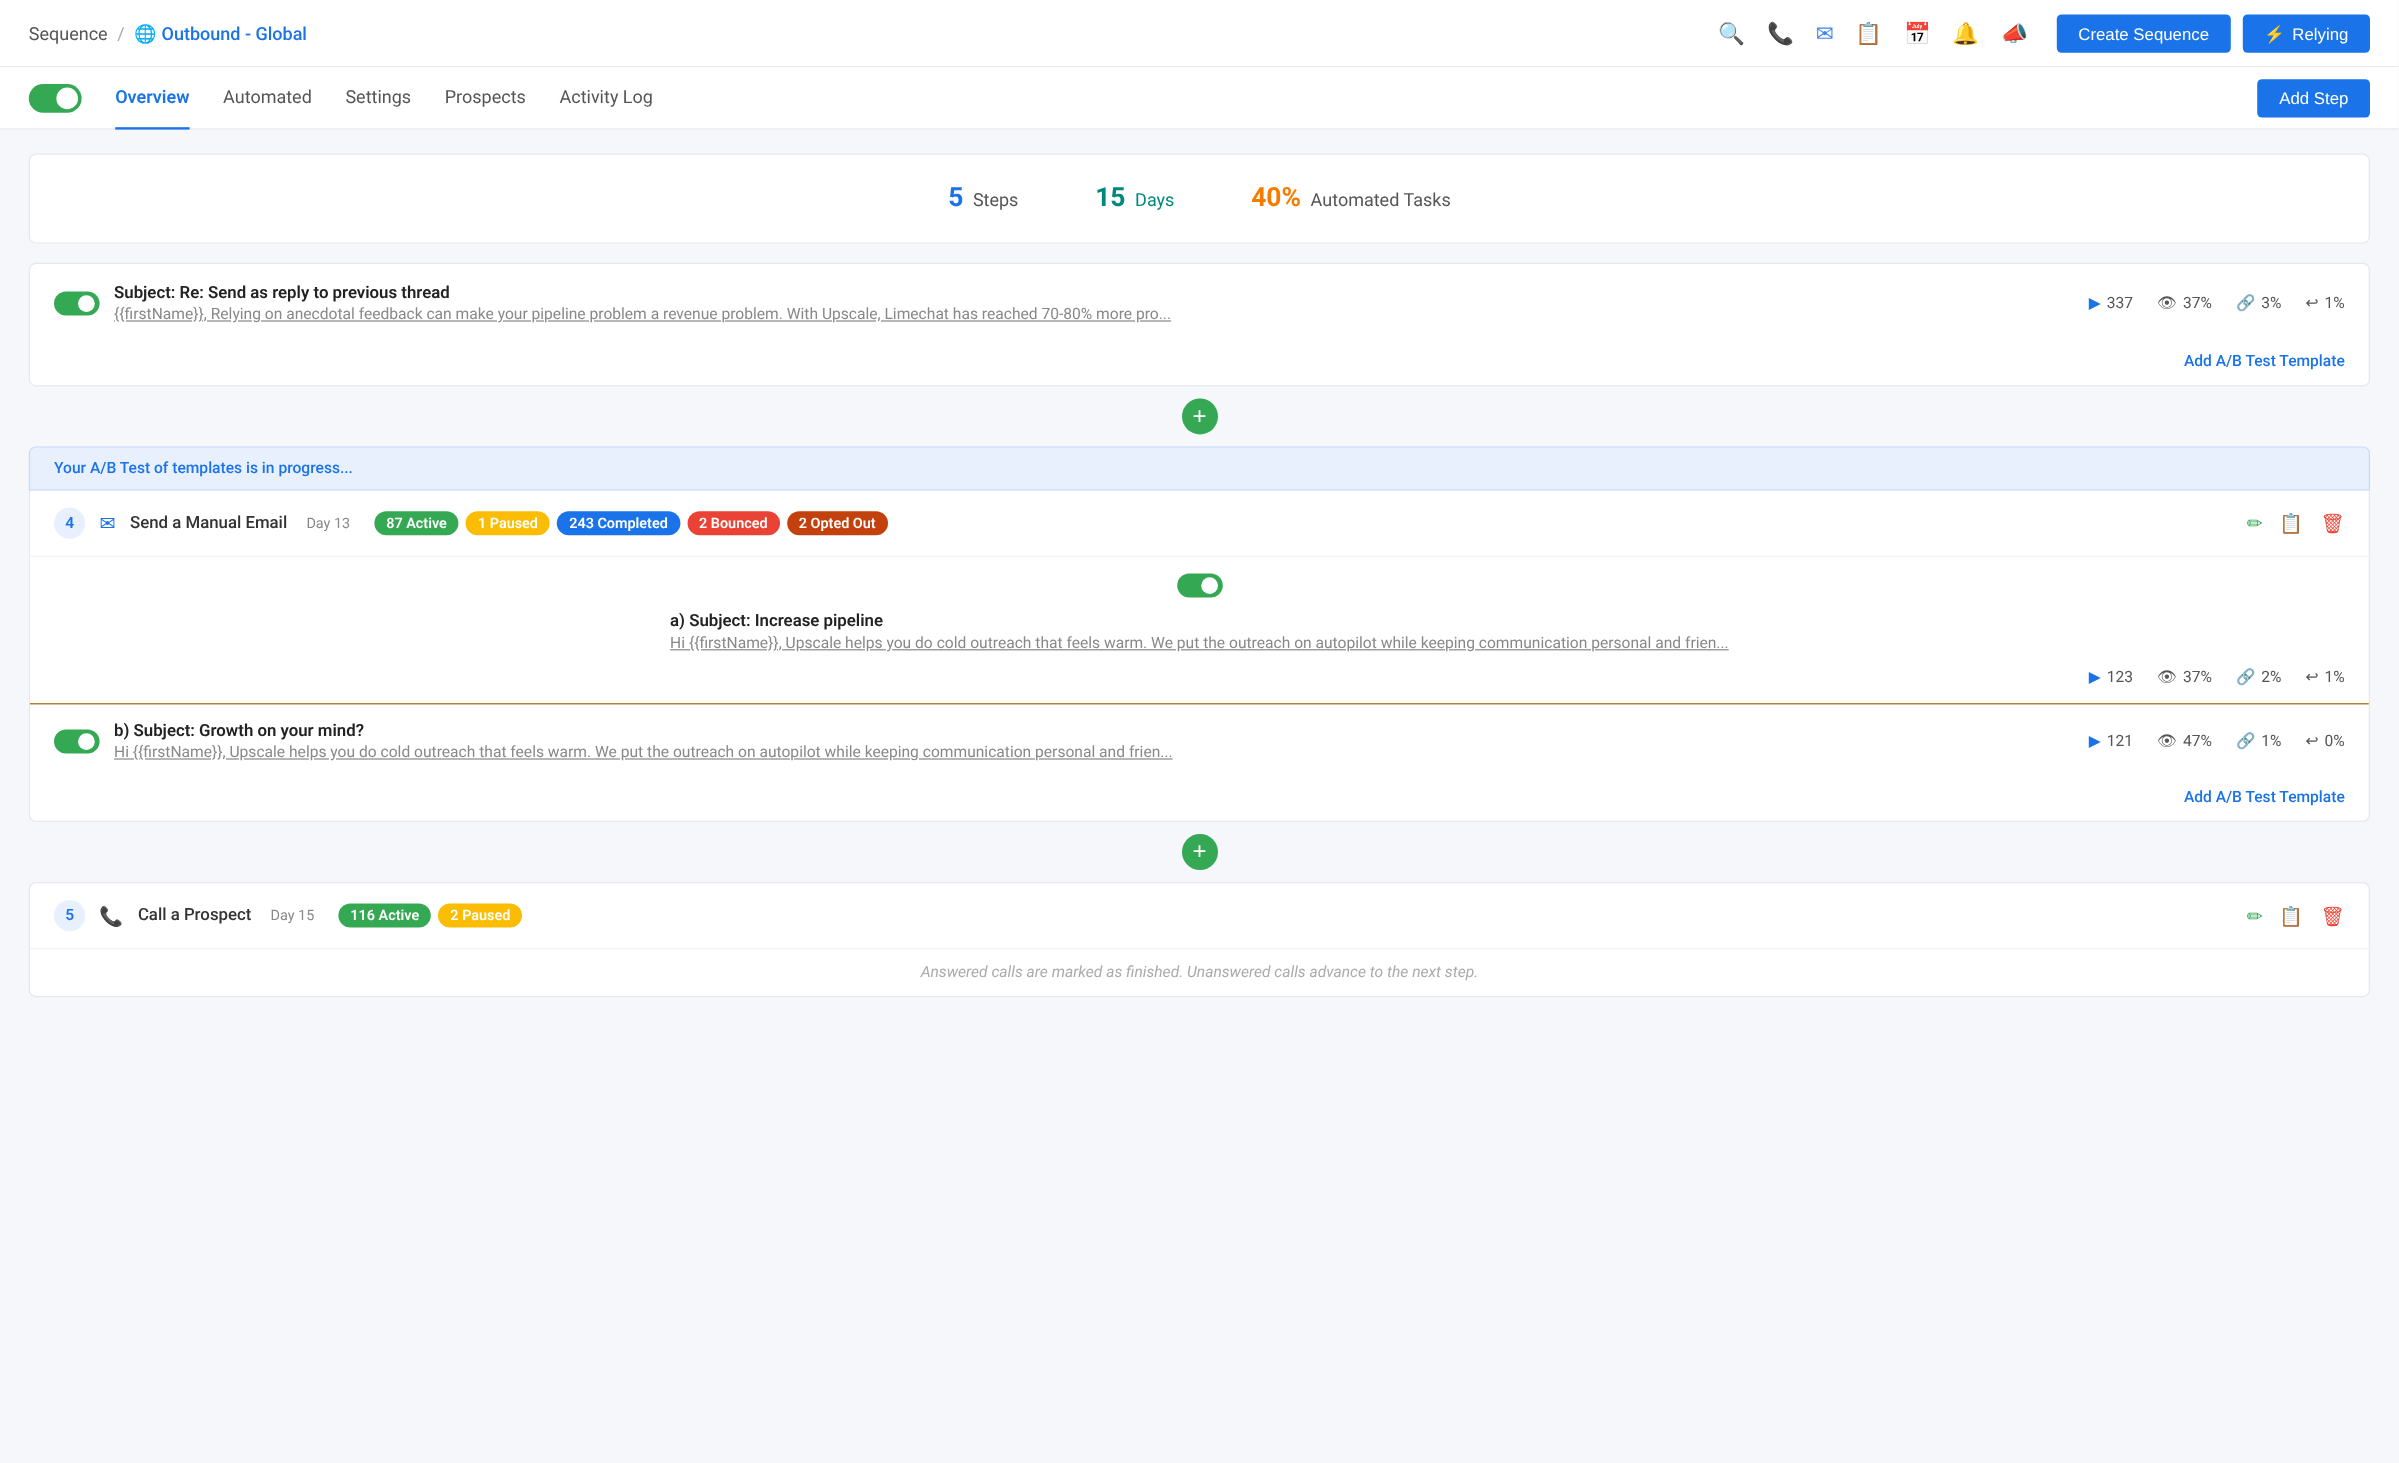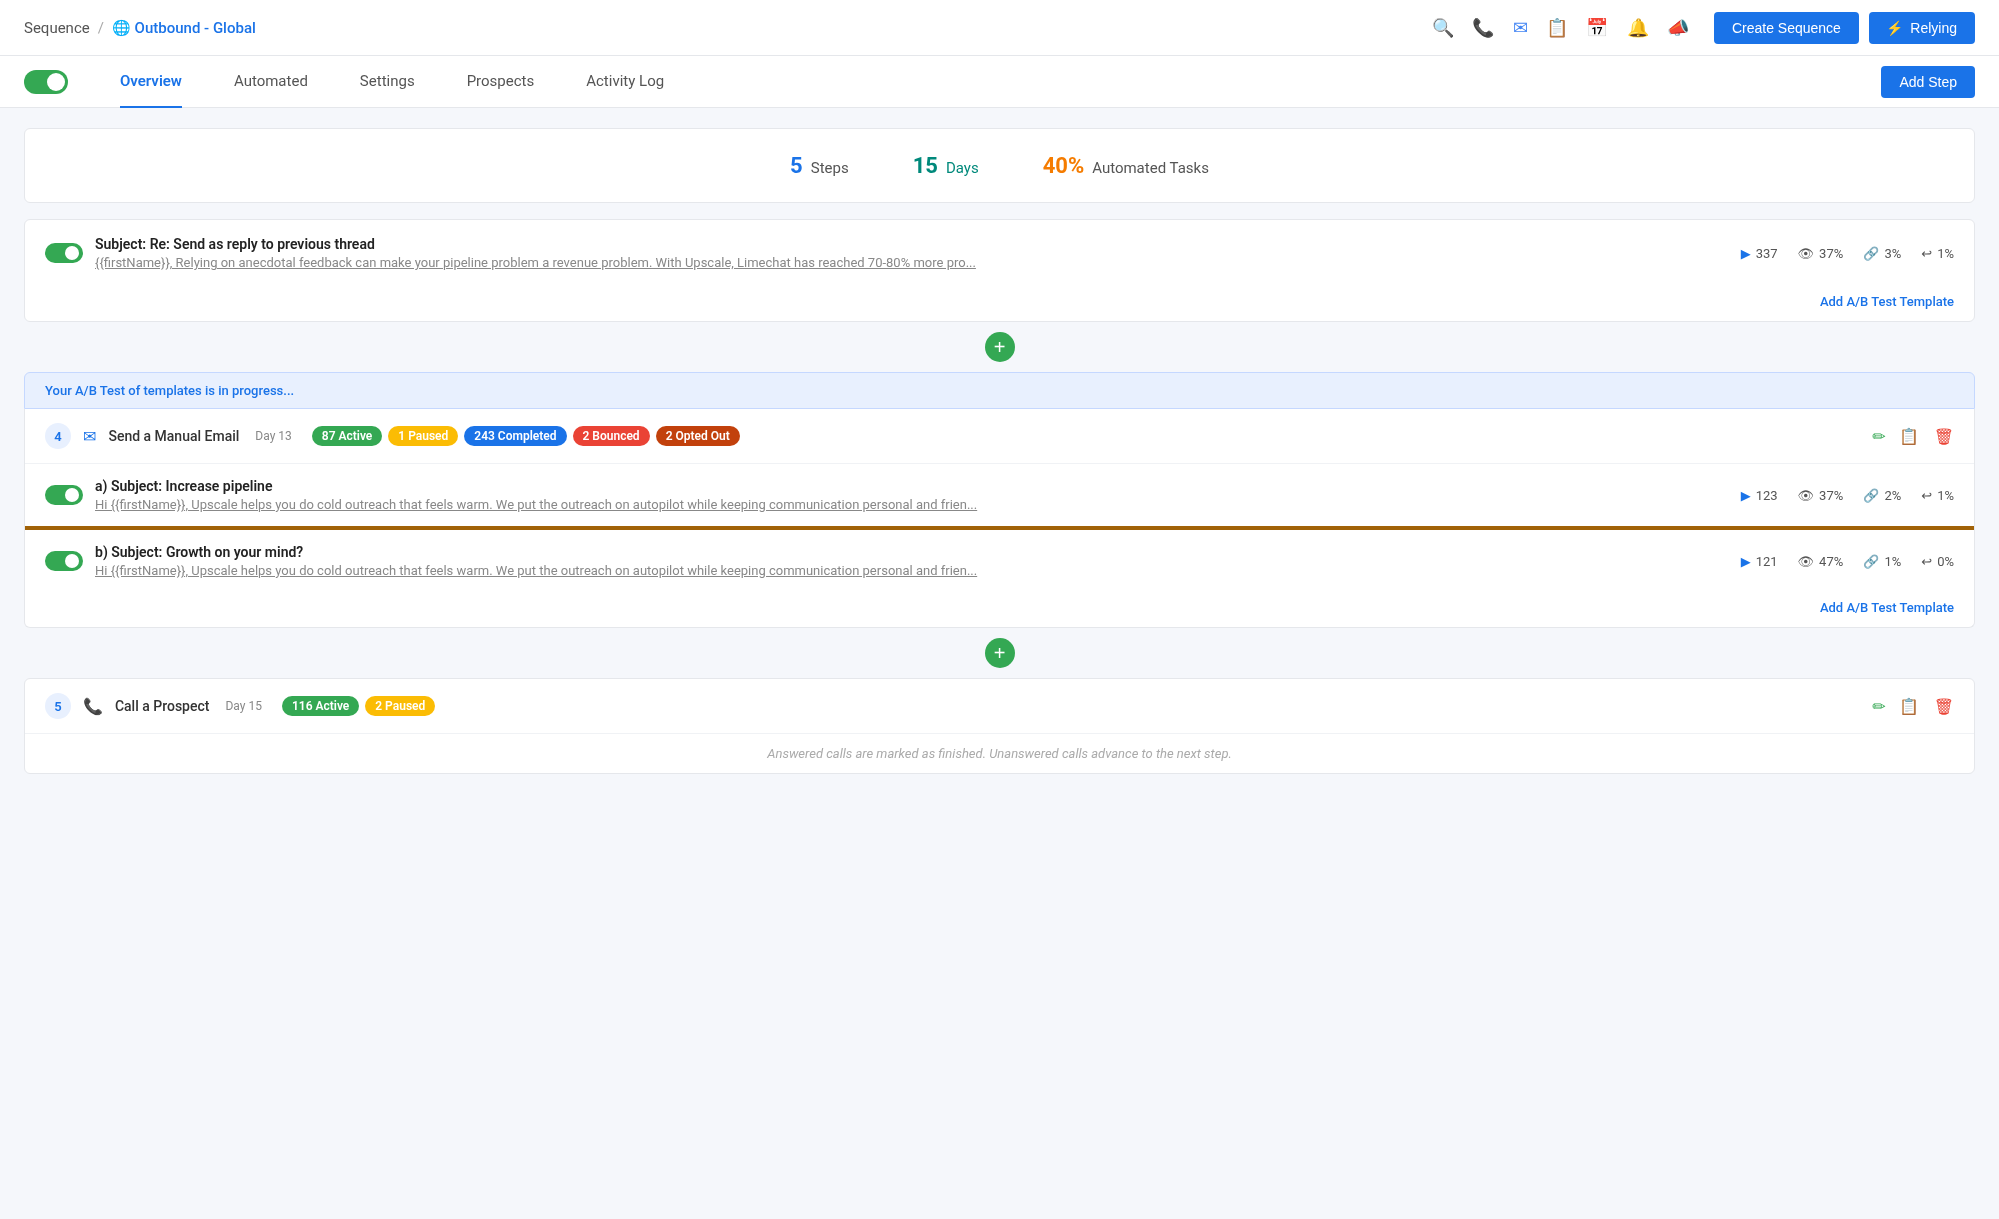--- a/index.html
+++ b/index.html
@@ -8,21 +8,21 @@
     
     .header { display: flex; align-items: center; justify-content: space-between; background: #fff; padding: 0 24px; height: 56px; border-bottom: 1px solid #e5e7eb; }
     .header-left { display: flex; align-items: center; gap: 8px; font-size: 15px; color: #555; }
     .header-icons { display: flex; align-items: center; gap: 18px; }
     .btn-create { background: #1a73e8; color: #fff; border: none; padding: 8px 18px; border-radius: 4px; font-size: 14px; font-weight: 500; cursor: pointer; }
     .btn-actions { background: #1a73e8; color: #fff; border: none; padding: 8px 18px; border-radius: 4px; font-size: 14px; font-weight: 500; cursor: pointer; display: flex; align-items: center; gap: 6px; }
     .header-btns { display: flex; gap: 10px; }
 
     
     .nav { display: flex; align-items: center; background: #fff; padding: 0 24px; border-bottom: 1px solid #e5e7eb; height: 52px; justify-content: space-between; }
-    .nav-left { display: flex; align-items: center; gap: 52px; }
+    .nav-left { display: flex; align-items: center; gap: 28px; }
     .nav-tab { font-size: 15px; color: #555; cursor: pointer; padding: 16px 0; border-bottom: 2px solid transparent; text-decoration: none; font-weight: 400; }
     .nav-tab.active { color: #1a73e8; border-bottom: 2px solid #1a73e8; font-weight: 600; }
     .toggle-wrap { display: flex; align-items: center; }
     .toggle { position: relative; width: 44px; height: 24px; }
     .toggle input { opacity: 0; width: 0; height: 0; }
     .toggle-slider { position: absolute; cursor: pointer; top: 0; left: 0; right: 0; bottom: 0; background: #34a853; border-radius: 24px; transition: .3s; }
     .toggle-slider:before { position: absolute; content: ""; height: 18px; width: 18px; left: 3px; bottom: 3px; background: white; border-radius: 50%; transition: .3s; transform: translateX(20px); }
     .btn-add-step { background: #1a73e8; color: #fff; border: none; padding: 8px 18px; border-radius: 4px; font-size: 14px; font-weight: 500; cursor: pointer; }
 
     
@@ -210,21 +210,21 @@
           <span class="badge red">2 Bounced</span>
           <span class="badge orange">2 Opted Out</span>
         </div>
         <div class="step-actions">
           <span class="action-icon edit">✏</span>
           <span class="action-icon copy">📋</span>
           <span class="action-icon delete">🗑</span>
         </div>
       </div>
 
-      <div class="sub-step-row" style="border-bottom: 4px solid #a16207;">
+      <div class="sub-step-row" style="border-bottom: 1px solid #a16207; flex-direction: column;">
         <label class="step-toggle">
           <input type="checkbox" checked="" style="">
           <span class="step-toggle-slider"></span>
         </label>
         <div class="step-content">
           <div class="step-subject">a)  Subject: Increase pipeline</div>
           <div class="step-preview">Hi {{firstName}}, Upscale helps you do cold outreach that feels warm. We put the outreach on autopilot while keeping communication personal and frien...</div>
         </div>
         <div class="step-stats">
           <span class="stat">

